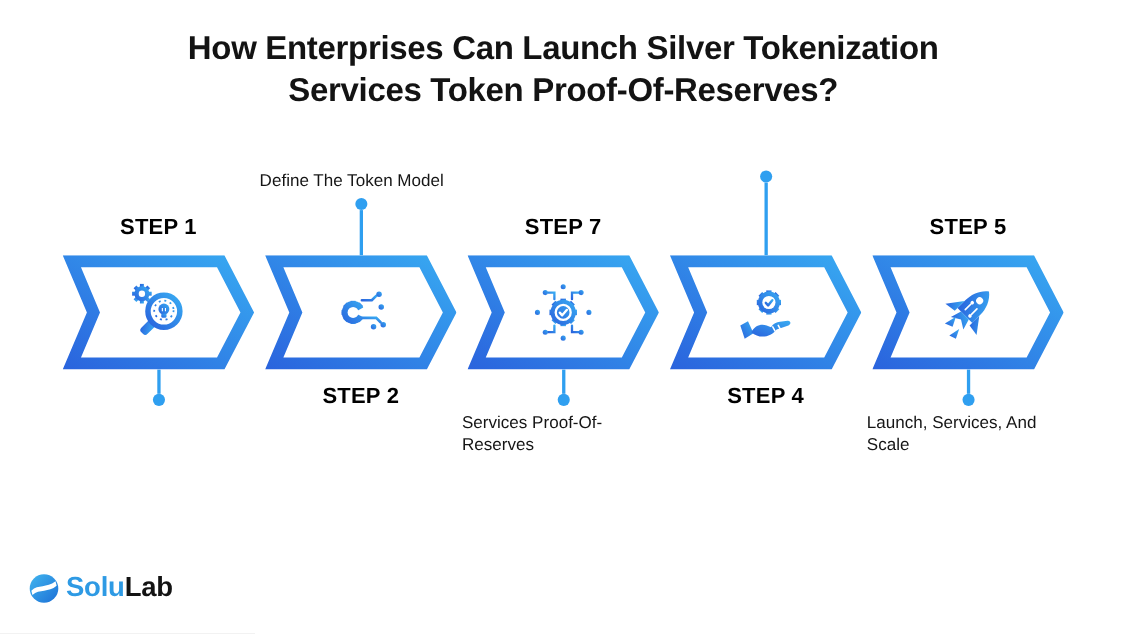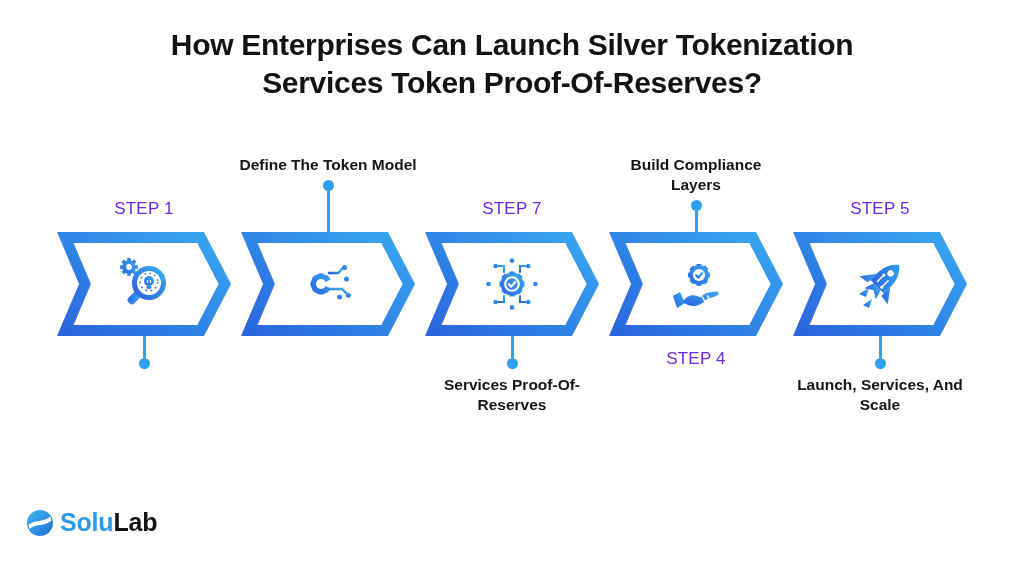--- a/index.html
+++ b/index.html
@@ -9,38 +9,38 @@
   }
   .title{
     position:absolute;top:26px;left:0;width:100%;text-align:center;
     font-size:30px;line-height:38px;font-weight:bold;color:#131313;letter-spacing:-0.3px;
   }
   .steps-row{position:absolute;top:150px;left:52px;width:920px;height:268px;display:flex;}
   .col{width:184px;display:flex;flex-direction:column;}
   .zone{height:82px;display:flex;flex-direction:column;align-items:center;}
   .zone.top{justify-content:flex-end;}
   .col.alt .zone.top{justify-content:flex-start;}
-  .step-label{color:#6d28d9;font-weight:normal;font-size:17px;letter-spacing:0.2px;}
+  .step-label{color:#000000;font-weight:bold;font-size:20px;letter-spacing:0.2px;}
   .zone.top .step-label{margin-bottom:13px;}
   .zone.bottom .step-label{margin-top:13px;}
   .desc{
-    width:184px;font-size:15.5px;font-weight:bold;color:#151515;
-    text-align:center;line-height:20px;
+    width:184px;font-size:15.5px;font-weight:normal;color:#151515;
+    line-height:20px;
   }
   .zone.top .desc{margin-top:5px;}
   .zone.bottom .desc{margin-top:6px;}
   .dot{width:11px;height:11px;border-radius:50%;background:#2F9FF0;flex:none;}
   .zone.top .dot{margin-top:5px;}
   .vline{width:3px;background:#2F9FF0;flex:none;}
   .zone.top .vline{flex:1;}
   .zone.bottom .vline{height:22px;}
   .chev-wrap{position:relative;height:104px;flex:none;}
   .chev-wrap svg.chev{position:absolute;left:5px;top:0;}
   .icon{position:absolute;left:60px;top:20px;width:64px;height:64px;}
-  .logo{position:absolute;left:26px;top:508px;display:flex;align-items:center;gap:6px;}
+  .logo{position:absolute;left:26px;top:520px;display:flex;align-items:center;gap:6px;}
   .logo-text{font-size:25px;font-weight:bold;letter-spacing:-0.2px;}
   .logo-text .solu{color:#2E9AE4;}
   .logo-text .lab{color:#131313;}
   .defs-holder{position:absolute;width:0;height:0;}
 </style>
 </head>
 <body>
 
 <div class="canvas">
 
@@ -130,20 +130,23 @@
               <path d="M33 37 H46 L50 41"></path>
               <path d="M33 45 H41"></path>
             </g>
             <circle cx="48.6" cy="15.4" r="2.5" fill="url(#gBlue)"></circle>
             <circle cx="50.6" cy="27" r="2.5" fill="url(#gBlue)"></circle>
             <circle cx="52.4" cy="43.2" r="2.5" fill="url(#gBlue)"></circle>
             <circle cx="43.6" cy="45" r="2.5" fill="url(#gBlue)"></circle>
           </svg>
         </div>
       </div>
+      <div class="zone bottom">
+        <div class="step-label">STEP 2</div>
+      </div>
     </div>
 
     <div class="col">
       <div class="zone top">
         <div class="step-label">STEP 7</div>
       </div>
       <div class="chev-wrap">
         <svg class="chev" width="174" height="104" viewBox="0 0 174 104">
           <path d="M0 0 H147 L174 52 L147 104 H0 L22 52 Z" fill="url(#gBlue)"></path>
           <path d="M16.6 11 H140.3 L161.6 52 L140.3 93 H16.6 L33.9 52 Z" fill="#ffffff"></path>
@@ -182,21 +185,20 @@
       </div>
       <div class="zone bottom">
         <div class="vline"></div>
         <div class="dot"></div>
         <div class="desc">Services Proof-Of-Reserves</div>
       </div>
     </div>
 
     <div class="col alt">
       <div class="zone top">
-        <div class="desc">Build Compliance Layers</div>
         <div class="dot"></div>
         <div class="vline"></div>
       </div>
       <div class="chev-wrap">
         <svg class="chev" width="174" height="104" viewBox="0 0 174 104">
           <path d="M0 0 H147 L174 52 L147 104 H0 L22 52 Z" fill="url(#gBlue)"></path>
           <path d="M16.6 11 H140.3 L161.6 52 L140.3 93 H16.6 L33.9 52 Z" fill="#ffffff"></path>
         </svg>
         <div class="icon">
           <svg width="64" height="64" viewBox="0 0 64 64">

